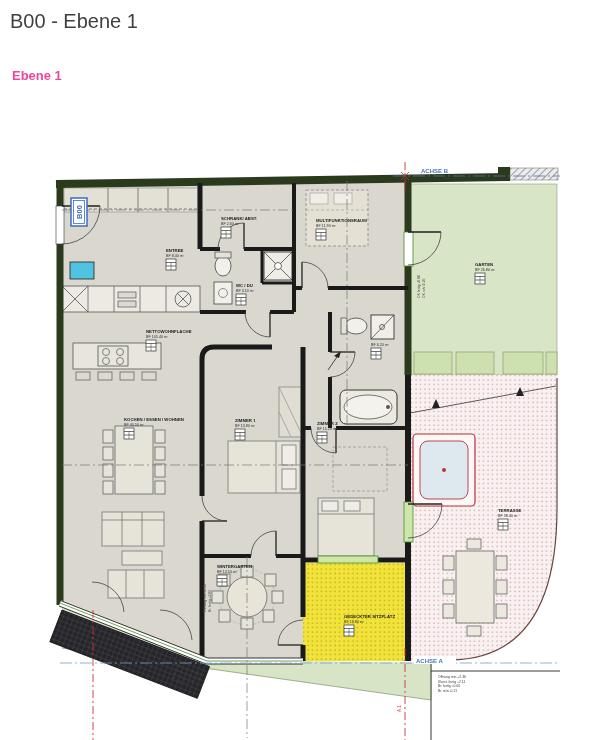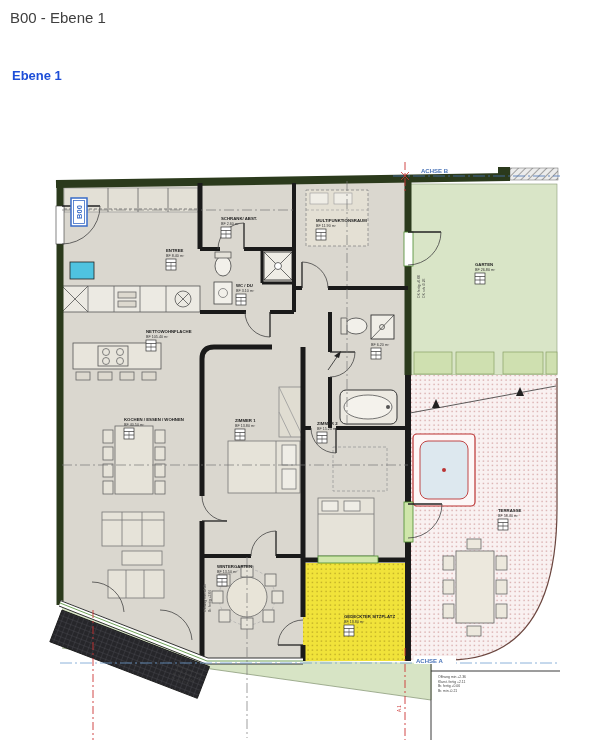--- a/index.html
+++ b/index.html
@@ -3,22 +3,22 @@
 <meta charset="utf-8">
 <style>
   html,body{margin:0;padding:0;background:#ffffff;}
   body{width:600px;height:740px;position:relative;overflow:hidden;
        font-family:"Liberation Sans",sans-serif;}
   :root{
     --wall_green:#2b3a1c; --floor:#dad7cf; --garden:#d9e5c7; --lawn:#d7e4c5;
     --axis_blue:#4a74b8; --axis_red:#cc3333; --badge_blue:#3a6cc8;
     --water:#4fc3e0; --wall_black:#1a1a1a; --furniture:#e6e3d9;
   }
-  .hdr{position:absolute;top:8px;left:10px;color:#3f3f3f;font-size:15px;line-height:1.35;z-index:2;}
-  .section{position:absolute;top:68px;left:12px;color:#1d4ed8;font-size:13px;font-weight:bold;z-index:2;}
+  .hdr{position:absolute;top:8px;left:10px;color:#3f3f3f;font-size:20px;line-height:1.35;z-index:2;}
+  .section{position:absolute;top:68px;left:12px;color:#ec4899;font-size:13px;font-weight:bold;z-index:2;}
   svg{position:absolute;top:0;left:0;}
   svg text{font-family:"Liberation Sans",sans-serif;}
   .rname{font-size:4.3px;font-weight:bold;fill:#222;}
   .rarea{font-size:3.7px;fill:#333;}
   .ann{font-size:3.4px;fill:#444;}
   .axislabel{font-size:6px;font-weight:bold;fill:var(--axis_blue);}
   .redlabel{font-size:4.5px;fill:var(--axis_red);}
   .badgetxt{font-size:7.5px;font-weight:bold;fill:var(--badge_blue);}
 </style>
 </head>

